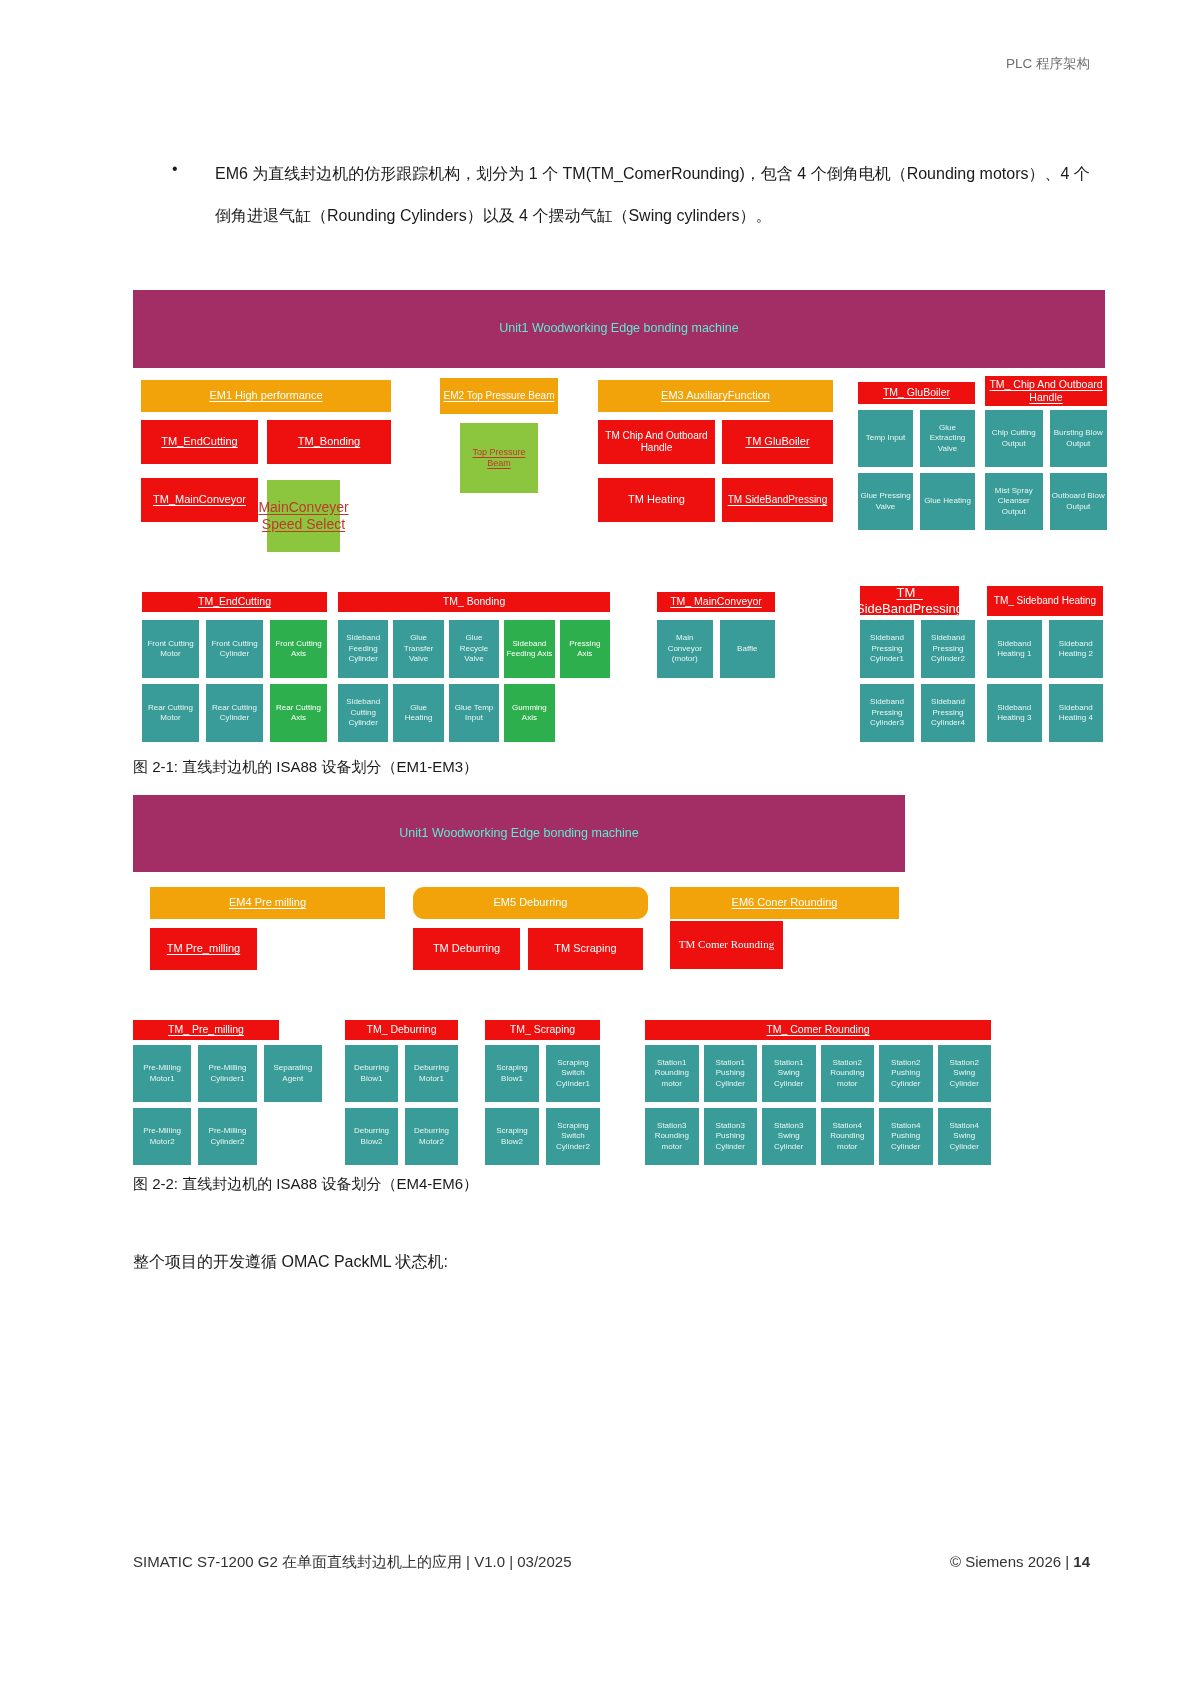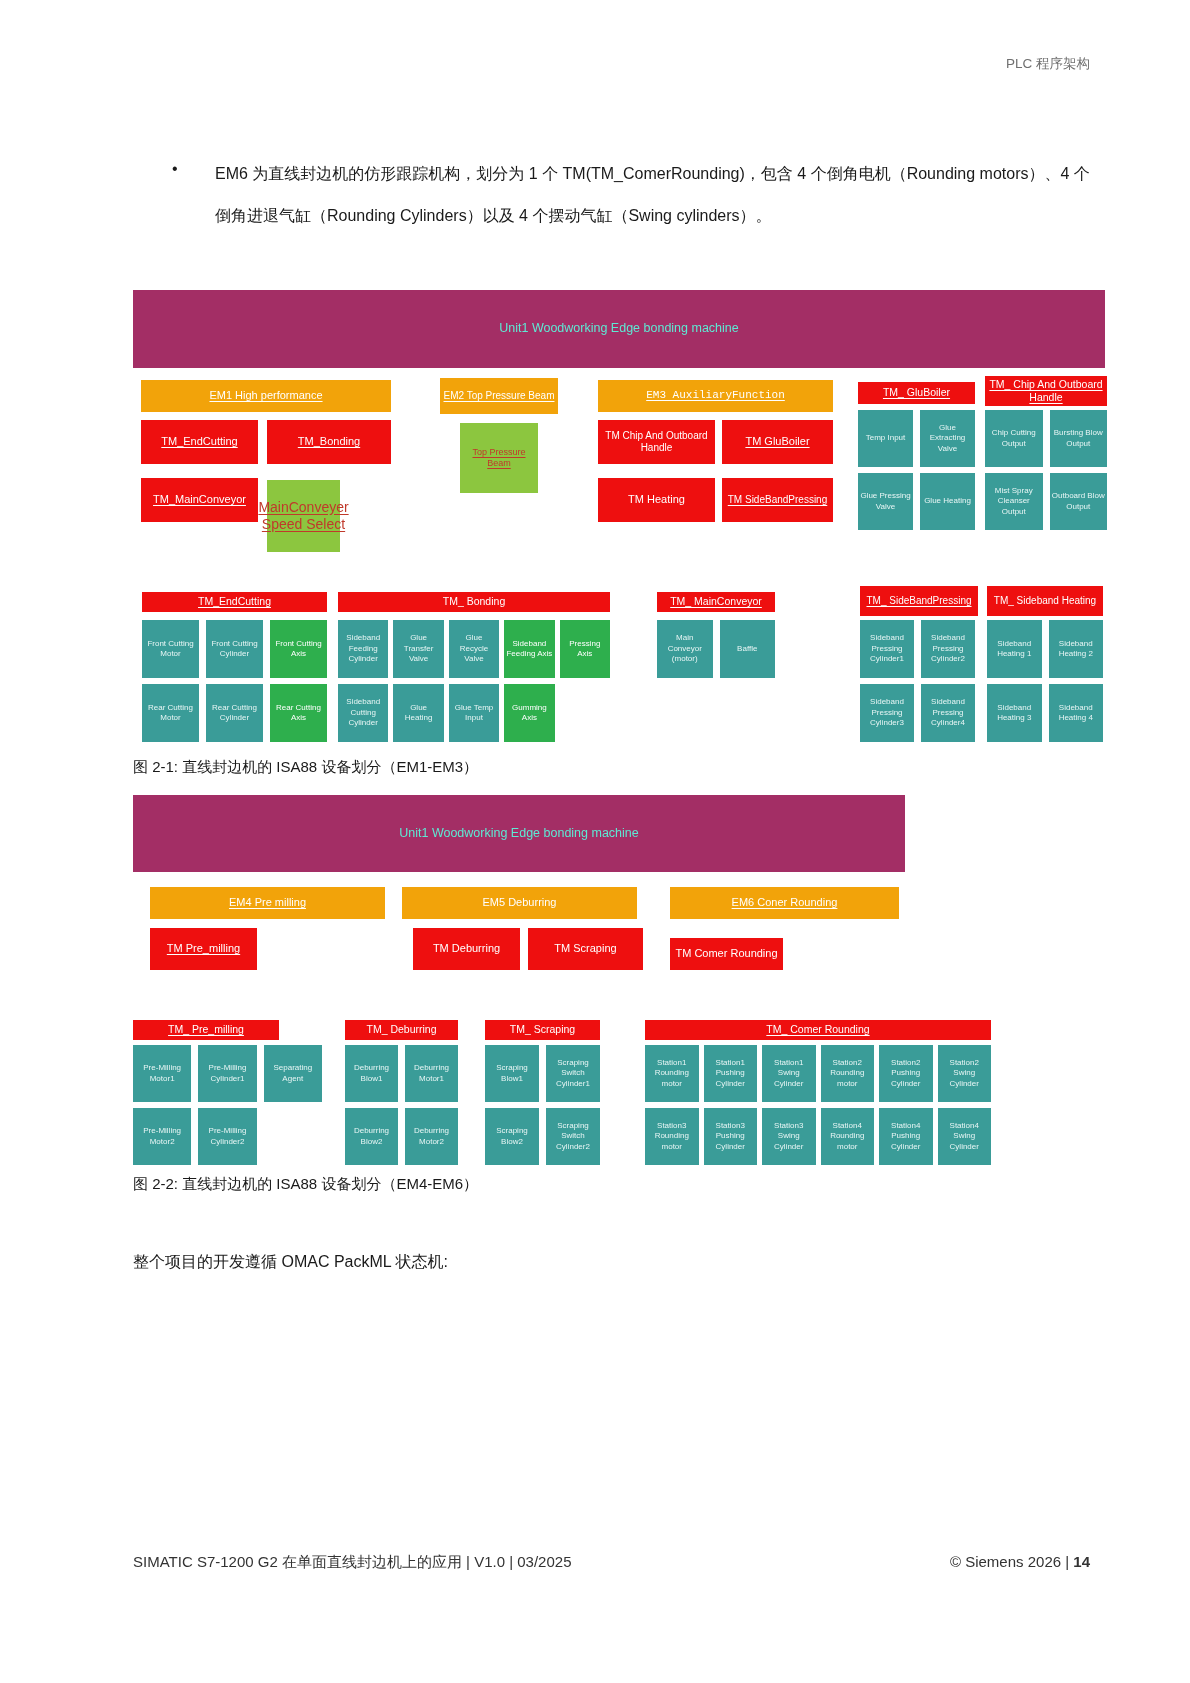--- a/index.html
+++ b/index.html
@@ -42,21 +42,21 @@
   <div class="hdr-right">PLC 程序架构</div>
 
   <div class="bullet-dot">•</div>
   <div class="bullet-text">EM6 为直线封边机的仿形跟踪机构，划分为 1 个 TM(TM_ComerRounding)，包含 4 个倒角电机（Rounding motors）、4 个倒角进退气缸（Rounding Cylinders）以及 4 个摆动气缸（Swing cylinders）。</div>
 
   <div class="fig" id="fig1">
     <div class="blk magenta banner" style="left:0;top:0;width:972px;height:78px;">Unit1 Woodworking Edge bonding machine</div>
 
     <div class="blk orange emh u" style="left:8px;top:90px;width:250px;height:32px;">EM1 High performance</div>
     <div class="blk orange emh u" style="left:307px;top:88px;width:118px;height:36px;font-size:10px;">EM2 Top Pressure Beam</div>
-    <div class="blk orange emh u" style="left:465px;top:90px;width:235px;height:32px;font-family:Liberation Mono, monospace;">EM3 AuxiliaryFunction</div>
+    <div class="blk orange emh u" style="left:465px;top:90px;width:235px;height:32px;">EM3 AuxiliaryFunction</div>
     <div class="blk red shd u" style="left:725px;top:92px;width:117px;height:22px;">TM_ GluBoiler</div>
     <div class="blk red shd u" style="left:852px;top:86px;width:122px;height:30px;">TM_ Chip And Outboard Handle</div>
 
     <div class="blk red tmh u" style="left:8px;top:130px;width:117px;height:44px;">TM_EndCutting</div>
     <div class="blk red tmh u" style="left:134px;top:130px;width:124px;height:44px;">TM_Bonding</div>
     <div class="blk lime u" style="left:327px;top:133px;width:78px;height:70px;font-size:9px;">Top Pressure Beam</div>
     <div class="blk red tmh" style="left:465px;top:130px;width:117px;height:44px;font-size:10px;">TM Chip And Outboard Handle</div>
     <div class="blk red tmh u" style="left:589px;top:130px;width:111px;height:44px;">TM GluBoiler</div>
 
     <div class="blk red tmh u" style="left:8px;top:188px;width:117px;height:44px;">TM_MainConveyor</div>
@@ -74,21 +74,21 @@
     <div class="cells" style="left:852px;top:120px;width:122px;grid-template-columns:repeat(2,1fr);grid-auto-rows:57px;">
       <div class="cell teal">Chip Cutting Output</div>
       <div class="cell teal">Bursting Blow Output</div>
       <div class="cell teal">Mist Spray Cleanser Output</div>
       <div class="cell teal">Outboard Blow Output</div>
     </div>
 
     <div class="blk red shd u" style="left:9px;top:302px;width:185px;height:20px;">TM_EndCutting</div>
     <div class="blk red shd" style="left:205px;top:302px;width:272px;height:20px;">TM_ Bonding</div>
     <div class="blk red shd u" style="left:524px;top:302px;width:118px;height:20px;">TM_ MainConveyor</div>
-    <div class="blk red shd u" style="left:727px;top:296px;width:118px;height:30px;font-size:10px;">TM_ SideBandPressing</div>
+    <div class="blk red shd u" style="left:727px;top:296px;width:99px;height:30px;font-size:13px;">TM_ SideBandPressing</div>
     <div class="blk red shd" style="left:854px;top:296px;width:116px;height:30px;font-size:10px;">TM_ Sideband Heating</div>
 
     <div class="cells" style="left:9px;top:330px;width:185px;grid-template-columns:repeat(3,1fr);grid-auto-rows:58px;">
       <div class="cell teal">Front Cutting Motor</div>
       <div class="cell teal">Front Cutting Cylinder</div>
       <div class="cell green">Front Cutting Axis</div>
       <div class="cell teal">Rear Cutting Motor</div>
       <div class="cell teal">Rear Cutting Cylinder</div>
       <div class="cell green">Rear Cutting Axis</div>
     </div>
@@ -124,27 +124,27 @@
       <div class="cell teal">Sideband Heating 4</div>
     </div>
   </div>
 
   <div class="caption" style="top:758px;">图 2-1: 直线封边机的 ISA88 设备划分（EM1-EM3）</div>
 
   <div class="fig" id="fig2">
     <div class="blk magenta banner" style="left:0;top:0;width:772px;height:77px;">Unit1 Woodworking Edge bonding machine</div>
 
     <div class="blk orange emh u" style="left:17px;top:92px;width:235px;height:32px;">EM4 Pre milling</div>
-    <div class="blk orange emh" style="left:269px;top:92px;width:235px;height:32px;">EM5 Deburring</div>
+    <div class="blk orange emh" style="left:280px;top:92px;width:235px;height:32px;border-radius:11px;">EM5 Deburring</div>
     <div class="blk orange emh u" style="left:537px;top:92px;width:229px;height:32px;">EM6 Coner Rounding</div>
 
     <div class="blk red tmh u" style="left:17px;top:133px;width:107px;height:42px;">TM Pre_milling</div>
     <div class="blk red tmh" style="left:280px;top:133px;width:107px;height:42px;">TM Deburring</div>
     <div class="blk red tmh" style="left:395px;top:133px;width:115px;height:42px;">TM Scraping</div>
-    <div class="blk red tmh" style="left:537px;top:143px;width:113px;height:32px;">TM Comer Rounding</div>
+    <div class="blk red tmh" style="left:537px;top:126px;width:113px;height:48px;font-family:Liberation Serif, serif;">TM Comer Rounding</div>
 
     <div class="blk red shd u" style="left:0;top:225px;width:146px;height:20px;">TM_ Pre_milling</div>
     <div class="blk red shd" style="left:212px;top:225px;width:113px;height:20px;">TM_ Deburring</div>
     <div class="blk red shd" style="left:352px;top:225px;width:115px;height:20px;">TM_ Scraping</div>
     <div class="blk red shd u" style="left:512px;top:225px;width:346px;height:20px;">TM_ Comer Rounding</div>
 
     <div class="cells" style="left:0;top:250px;width:189px;grid-template-columns:repeat(3,1fr);grid-auto-rows:57px;">
       <div class="cell teal">Pre-Milling Motor1</div>
       <div class="cell teal">Pre-Milling Cylinder1</div>
       <div class="cell teal">Separating Agent</div>

